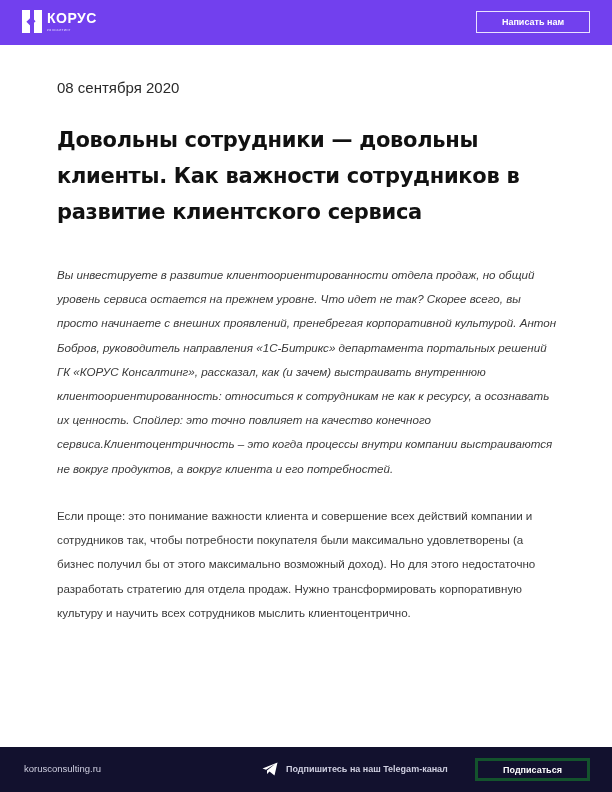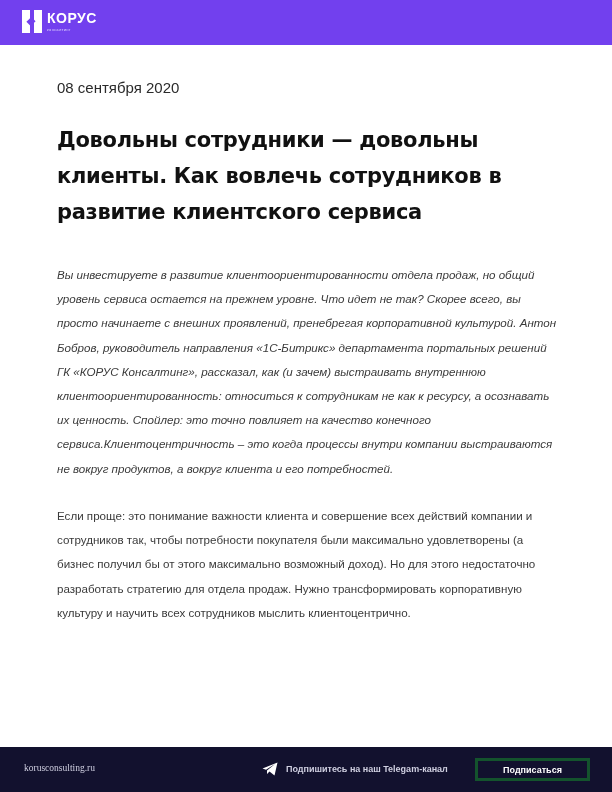--- a/index.html
+++ b/index.html
@@ -39,21 +39,21 @@
     position: absolute; left: 57px; width: 500px;
     font-size: 11.6px; line-height: 24.2px; color: #3a3a3a;
   }
   .p1 { top: 263px; font-style: italic; }
   .p2 { top: 504px; }
 
   .footer {
     position: absolute; left: 0; top: 747px; width: 612px; height: 45px;
     background: #12112e;
   }
-  .site { position: absolute; left: 24px; top: 16px; font-size: 9.5px; color: #cfcfe0; font-family: Liberation Serif, serif; }
+  .site { position: absolute; left: 24px; top: 16px; font-size: 9.5px; color: #cfcfe0; }
   .tg-icon { position: absolute; left: 262px; top: 15px; width: 16px; height: 14px; }
   .tg-text { position: absolute; left: 286px; top: 17px; font-size: 9px; color: #cfcfe0; font-weight: bold; }
   .sub-btn {
     position: absolute; left: 475px; top: 11px; width: 115px; height: 23px;
     border: 3px solid #14532d; background: transparent;
     color: #fff; font-size: 9px; font-weight: bold;
     display: flex; align-items: center; justify-content: center;
     font-family: "Liberation Sans", sans-serif;
   }
 </style>
@@ -65,25 +65,26 @@
     <div class="logo-mark">
       <div class="l"></div>
         <div class="r"></div>
         <div class="notch"></div>
     </div>
     <div class="logo-text">
       <span class="logo-name">КОРУС</span>
       <span class="logo-sub">консалтинг</span>
     </div>
   </div>
+  <button class="write-btn">Написать нам</button>
 </header>
 
 <main>
   <div class="date">08 сентября 2020</div>
-  <h1 class="title">Довольны сотрудники — довольны клиенты. Как вовлечь сотрудников в развитие клиентского сервиса</h1>
+  <h1 class="title">Довольны сотрудники — довольны клиенты. Как важности сотрудников в развитие клиентского сервиса</h1>
   <p class="para p1">Вы инвестируете в развитие клиентоориентированности отдела продаж, но общий уровень сервиса остается на прежнем уровне. Что идет не так? Скорее всего, вы просто начинаете с внешних проявлений, пренебрегая корпоративной культурой. Антон Бобров, руководитель направления «1С-Битрикс» департамента портальных решений ГК «КОРУС Консалтинг», рассказал, как (и зачем) выстраивать внутреннюю клиентоориентированность: относиться к сотрудникам не как к ресурсу, а осознавать их ценность. Спойлер: это точно повлияет на качество конечного сервиса.Клиентоцентричность – это когда процессы внутри компании выстраиваются не вокруг продуктов, а вокруг клиента и его потребностей.</p>
   <p class="para p2">Если проще: это понимание важности клиента и совершение всех действий компании и сотрудников так, чтобы потребности покупателя были максимально удовлетворены (а бизнес получил бы от этого максимально возможный доход). Но для этого недостаточно разработать стратегию для отдела продаж. Нужно трансформировать корпоративную культуру и научить всех сотрудников мыслить клиентоцентрично.</p>
 </main>
 
 <footer class="footer">
   <a class="site">korusconsulting.ru</a>
   <svg class="tg-icon" viewBox="0 0 16 14">
     <path d="M0.5 6.5 L15.5 0.5 L12.5 13.5 L7.5 9.5 L5 12 L5 8.5 L13 2 L4 7.8 Z" fill="#ffffff"></path>
   </svg>
   <span class="tg-text">Подпишитесь на наш Telegam-канал</span>

